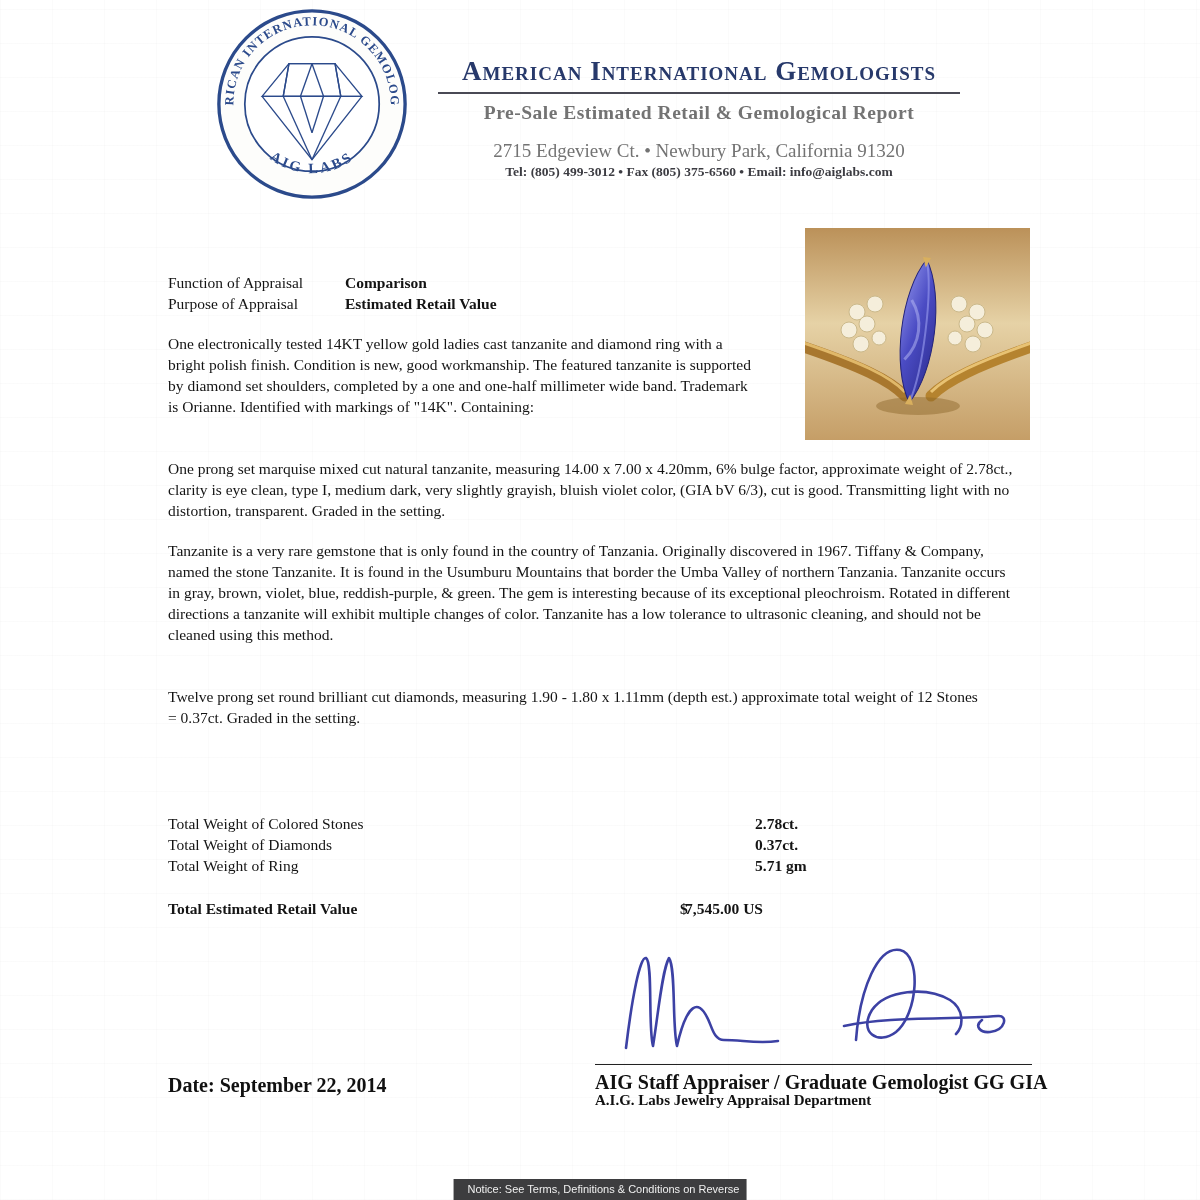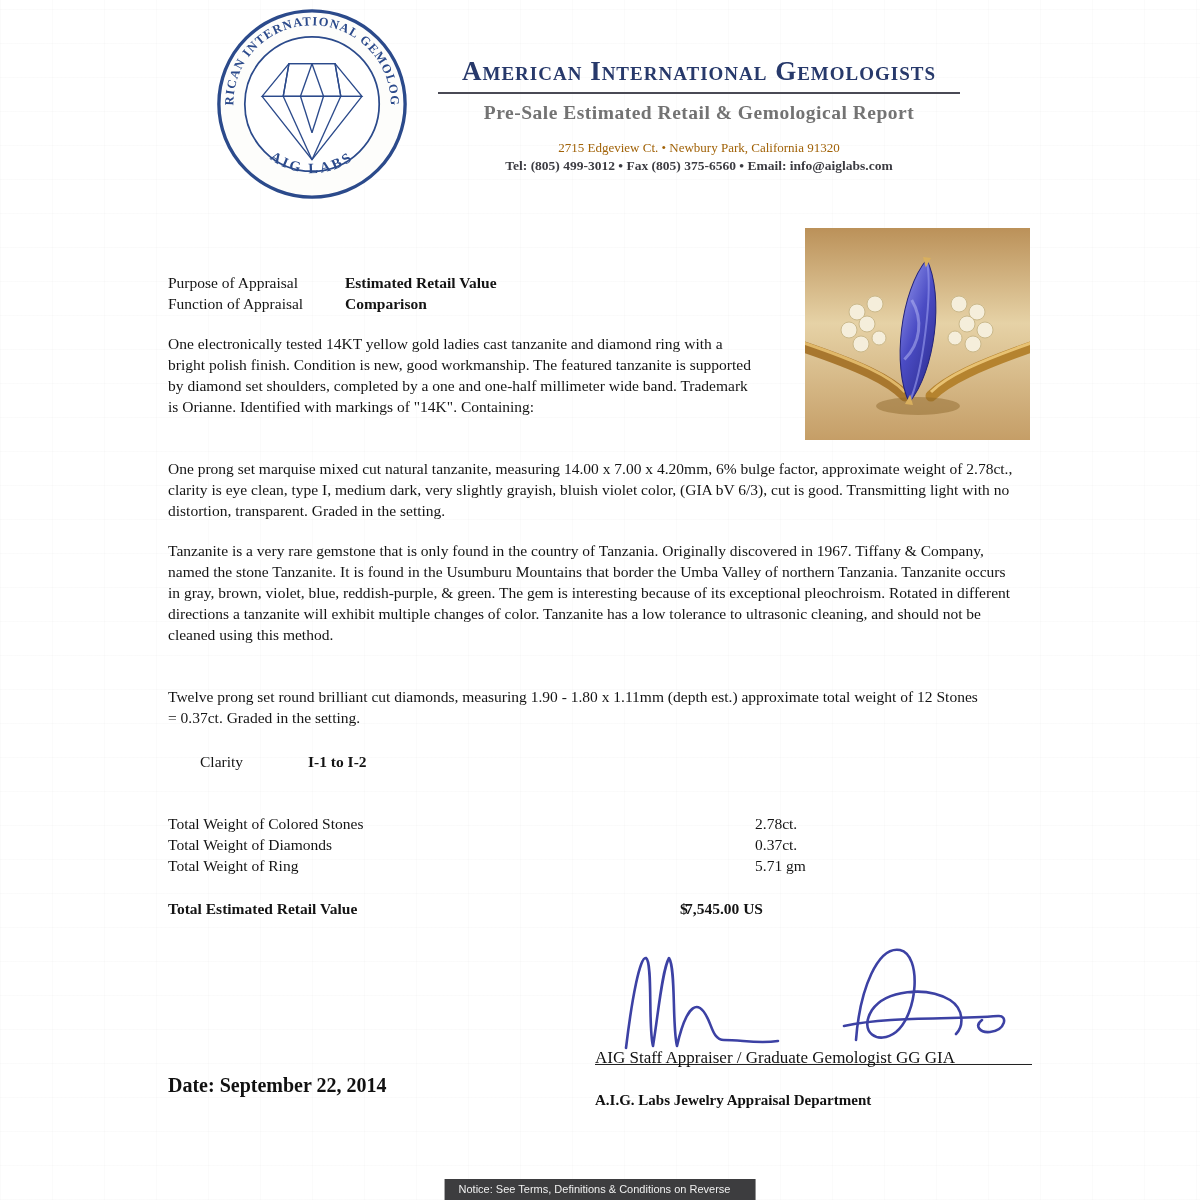--- a/index.html
+++ b/index.html
@@ -37,21 +37,21 @@
     border-bottom: 2px solid #4a4a55;
     padding-bottom: 5px;
   }
   .report-title {
     margin-top: 8px;
     font-weight: bold;
     font-size: 19.5px;
     letter-spacing: 0.5px;
     color: #737373;
   }
-  .addr { margin-top: 16px; font-size: 13px; color: #a16207; }
+  .addr { margin-top: 16px; font-size: 19px; color: #737373; }
   .contact { margin-top: 2px; font-size: 13.5px; color: #3c3c42; font-weight: bold; }
 
   
   .ring-photo { left: 805px; top: 228px; width: 225px; height: 212px; }
 
   
   .body-text { font-size: 15.5px; line-height: 21px; color: #141414; }
   .kv-block { left: 168px; top: 272px; width: 600px; }
   .kv-row { display: flex; }
   .kv-label { width: 177px; }
@@ -62,42 +62,42 @@
   .para3 { left: 168px; top: 540px; width: 848px; }
   .para4 { left: 168px; top: 686px; width: 810px; }
 
   .grade-block { left: 200px; top: 751px; width: 400px; }
   .grade-row { display: flex; }
   .grade-label { width: 108px; }
   .grade-value { font-weight: bold; }
 
   .totals-block { left: 168px; top: 813px; width: 862px; }
   .total-row { position: relative; height: 21px; }
-  .total-value { position: absolute; left: 587px; top: 0; font-weight: normal; }
+  .total-value { position: absolute; left: 587px; top: 0; font-weight: bold; }
 
   .retail-row { left: 168px; top: 898px; width: 862px; height: 22px; font-weight: bold; }
   .retail-label { position: absolute; left: 0; }
   .retail-currency { position: absolute; left: 512px; }
   .retail-value { position: absolute; left: 517px; text-align: right; }
 
   
   .signatures { left: 560px; top: 928px; width: 480px; height: 138px; }
   .sig-line { left: 595px; top: 1064px; width: 437px; border-top: 1.5px solid #222; }
-  .appraiser-line { left: 595px; top: 1048px; font-weight: normal; font-size: 17px; }
+  .appraiser-line { left: 595px; top: 1071px; font-weight: bold; font-size: 20px; }
   .dept-line { left: 595px; top: 1092px; font-weight: bold; font-size: 15px; }
   .date-line { left: 168px; top: 1074px; font-weight: bold; font-size: 20px; }
 
   
   .footer-bar {
     left: 50%; bottom: 0; transform: translateX(-50%);
     background: #3d3d3f;
     color: #f0f0f0;
     font-family: "Liberation Sans", sans-serif;
     font-size: 11px;
-    padding: 4px 25px 5px 14px;
+    padding: 4px 7px 5px 14px;
     white-space: nowrap;
   }
 </style>
 </head>
 <body>
 
 <div class="page">
 
   <div class="abs logo">
     <svg width="192" height="192" viewBox="0 0 200 200">
@@ -183,39 +183,35 @@
         <path d="M0,-72 C10,-40 10,40 0,72" stroke="#9a9cf0" stroke-width="2" fill="none" opacity="0.6"></path>
         <path d="M-10,-30 C4,-12 4,12 -10,30" stroke="#b9bbf6" stroke-width="3" fill="none" opacity="0.5"></path>
         <polygon points="-4,-74 4,-74 0,-64" fill="#d9b05e"></polygon>
         <polygon points="-4,74 4,74 0,64" fill="#d9b05e"></polygon>
       </g>
     </svg>
   </div>
 
   <div class="abs kv-block body-text">
     <div class="kv-row">
+      <span class="kv-label">Function of Appraisal</span>
+      <span class="kv-value">Comparison</span>
+    </div>
+    <div class="kv-row">
       <span class="kv-label">Purpose of Appraisal</span>
       <span class="kv-value">Estimated Retail Value</span>
-    </div>
-    <div class="kv-row">
-      <span class="kv-label">Function of Appraisal</span>
-      <span class="kv-value">Comparison</span>
     </div>
   </div>
 
   <div class="abs para1 body-text">One electronically tested 14KT yellow gold ladies cast tanzanite and diamond ring with a bright polish finish. Condition is new, good workmanship.  The featured tanzanite is supported by diamond set shoulders, completed by a one and one-half millimeter wide band.  Trademark is Orianne.  Identified with markings of "14K".  Containing:</div>
   <div class="abs para2 body-text">One prong set marquise mixed cut natural tanzanite, measuring 14.00 x 7.00 x 4.20mm,  6% bulge factor, approximate weight of 2.78ct., clarity is eye clean, type I, medium dark, very slightly grayish, bluish violet color, (GIA bV 6/3), cut is good.    Transmitting light with no distortion, transparent. Graded in the setting.</div>
   <div class="abs para3 body-text">Tanzanite is a very rare gemstone that is only found in the country of Tanzania. Originally discovered in 1967. Tiffany &amp; Company, named the stone Tanzanite. It is found in the Usumburu Mountains that border the Umba Valley of northern Tanzania. Tanzanite occurs in gray, brown, violet, blue, reddish-purple, &amp; green. The gem is interesting because of its exceptional pleochroism. Rotated in different directions a tanzanite will exhibit multiple changes of color. Tanzanite has a low tolerance to ultrasonic cleaning, and should not be cleaned using this method.</div>
   <div class="abs para4 body-text">Twelve prong set round brilliant cut diamonds, measuring 1.90 - 1.80 x 1.11mm (depth est.) approximate total weight of 12 Stones = 0.37ct.  Graded in the setting.</div>
 
   <div class="abs grade-block body-text">
-    <div class="grade-row">
-      <span class="grade-label">Clarity</span>
-      <span class="grade-value">I-1 to I-2</span>
-    </div>
   </div>
 
   <div class="abs totals-block body-text">
     <div class="total-row">
       <span>Total Weight of Colored Stones</span>
       <span class="total-value">2.78ct.</span>
     </div>
     <div class="total-row">
       <span>Total Weight of Diamonds</span>
       <span class="total-value">0.37ct.</span>

